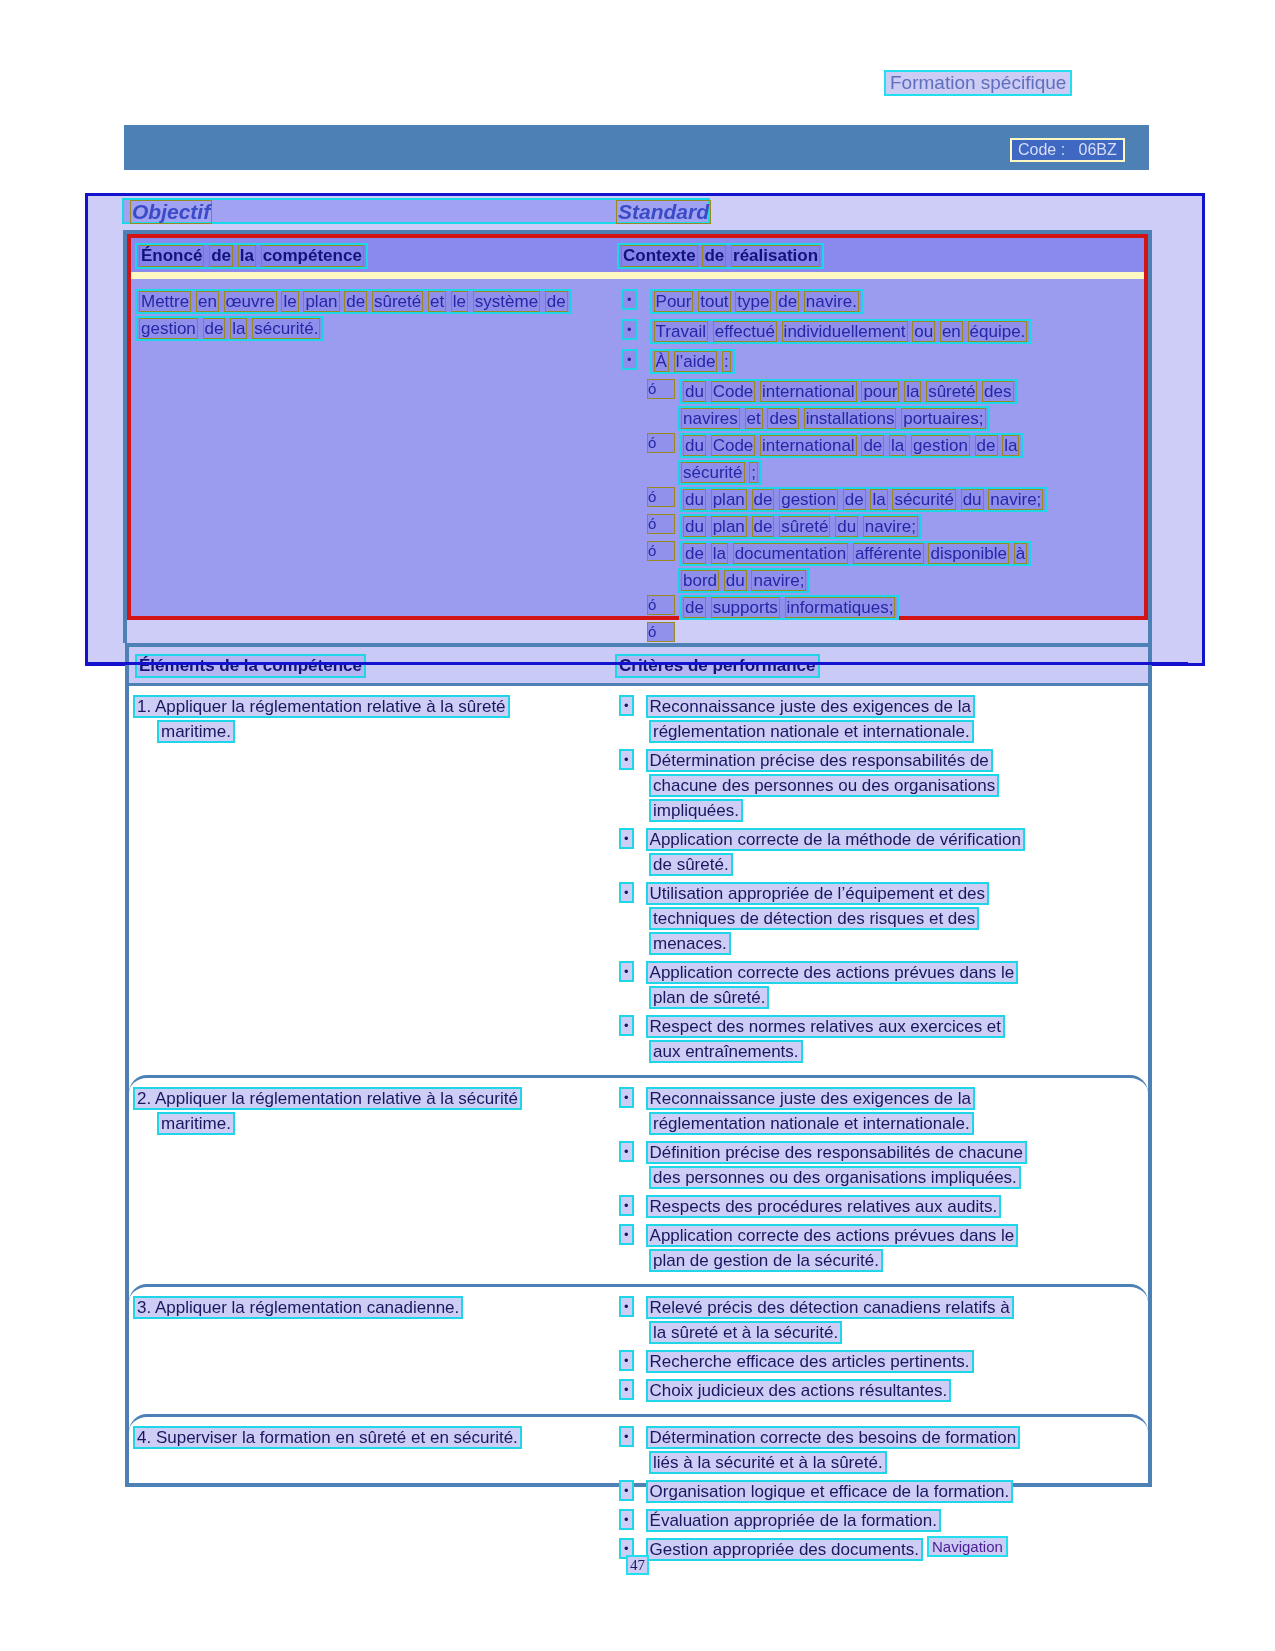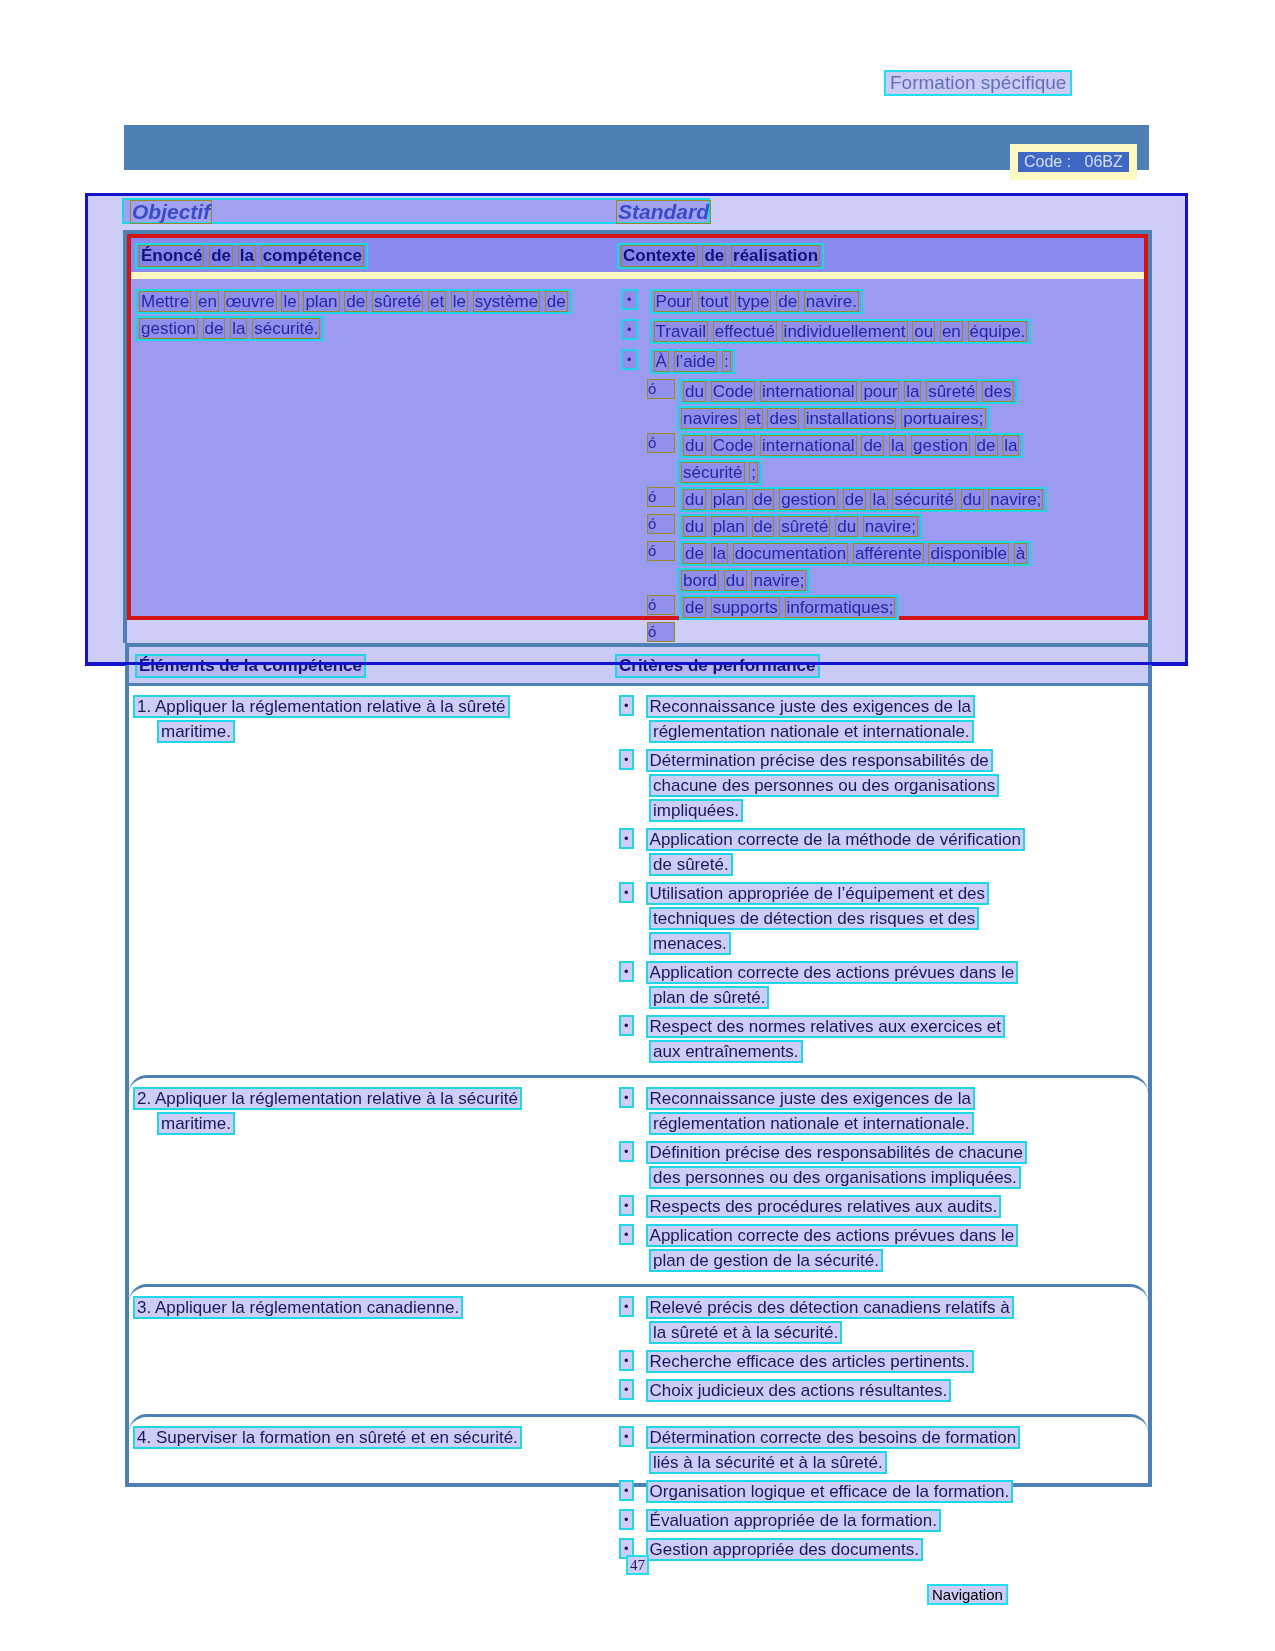--- a/index.html
+++ b/index.html
@@ -13,26 +13,26 @@
 
   
   .wordize .w{border:1px solid #9a8820;padding:0 1px;display:inline-block;}
 
   
   .formation-label{position:absolute;left:884px;top:70px;background:#ccccf4;
      border:2px solid #22dff0;color:#5f6fbe;font-size:19px;line-height:22px;padding:0 4px;}
 
   
   .blue-bar{position:absolute;left:124px;top:125px;width:1025px;height:45px;background:#4d80b4;}
-  .code-badge{position:absolute;left:886px;top:13px;background:#3f68c2;border:8px solid #fef9c3;
-     color:#d9ddf8;font-size:16px;line-height:18px;padding:1px 6px;white-space:pre;margin-top:6px;}
+  .code-badge{position:absolute;left:886px;top:13px;background:#3f68c2;border:2px solid #fef9c3;
+     color:#d9ddf8;font-size:16px;line-height:18px;padding:1px 6px;white-space:pre;}
 
   
   .outer-box{position:absolute;left:85px;top:193px;width:1097px;height:467px;
-     border:3px solid #1212cf;background:#cdcdf8;}
+     border:3px solid #1212cf;background:#cdcdf8;padding-left:17px;}
   .obj-line{position:absolute;left:34px;top:2px;width:588px;height:26px;background:#a2a2f2;
      border:2px solid #19d8ea;box-sizing:border-box;}
   .obj-line .head{font-style:italic;font-weight:bold;font-size:21px;line-height:22px;color:#3a4bc8;}
   .objectif{position:absolute;left:6px;top:0;}
   .standard{position:absolute;left:492px;top:0;}
 
   
   .table1{position:absolute;left:35px;top:34px;width:1021px;height:409px;
      border:4px solid #4d80b4;border-bottom:none;background:#cdcdf8;}
   .red-box{position:absolute;left:0;top:0;right:0;height:378px;border:4px solid #d41414;background:#9b9bf0;}
@@ -67,21 +67,21 @@
   .b2-row{display:flex;align-items:flex-start;margin-bottom:2px;}
   .m2{font-size:13px;line-height:17px;padding:0 3px;margin-right:12px;}
   .cont2{margin-left:30px;}
   .contL{margin-left:24px;}
 
   
   .crossing-line{position:absolute;left:85px;top:662px;width:1103px;height:3px;background:#1212cf;z-index:6;}
 
   
   .nav-label{position:absolute;left:927px;top:1536px;background:#ccccf4;border:2px solid #22dff0;
-     color:#000000;font-size:15px;line-height:17px;padding:0 3px;margin-top:48px;}
+     color:#4c1d95;font-size:15px;line-height:17px;padding:0 3px;}
   .page-num{position:absolute;left:626px;top:1555px;background:#ccccf4;border:2px solid #22dff0;
      color:#1a1a5e;font-size:15px;line-height:16px;padding:0 2px;font-family:"Liberation Serif",serif;}
 </style>
 </head>
 <body>
 
 <div class="page">
 
   <span class="formation-label">Formation spécifique</span>
 

